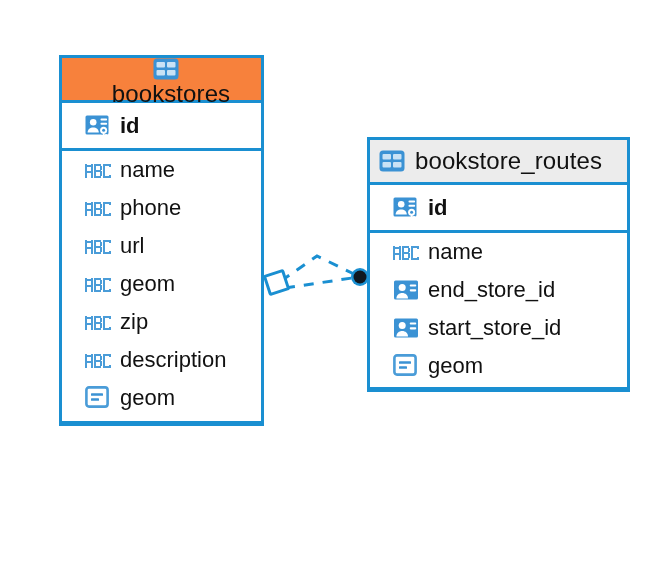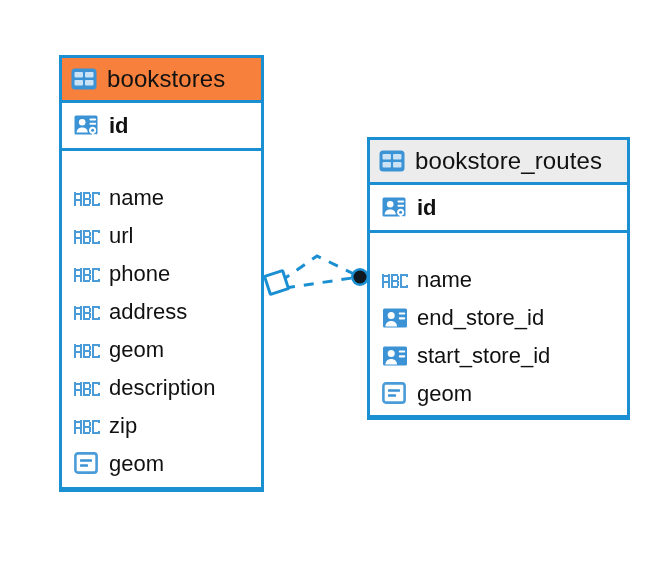--- a/index.html
+++ b/index.html
@@ -30,53 +30,53 @@
     border-bottom-width: 5px;
   }
   .entity-header {
     box-sizing: border-box;
     height: 45px;
     display: flex;
     align-items: center;
     padding-left: 9px;
     border-bottom: 3px solid #1a8fd1;
   }
-  .entity-header.accent  { background: #f7813c; }
+  .entity-header.accent  { background: #f7813c; flex-direction: column; }
   .entity-header.neutral { background: #ececec; }
   .entity-title {
     font-size: 24px;
     color: #111111;
     margin-left: 10px;
     white-space: nowrap;
     letter-spacing: .1px;
   }
 
   
   .field-row {
     box-sizing: border-box;
     height: 38px;
     display: flex;
     align-items: center;
-    padding-left: 12px;
+    padding-left: 23px;
   }
   .field-row.pk {
     height: 48px;
     border-bottom: 3px solid #1a8fd1;
   }
   .field-label {
     font-size: 22px;
     color: #111111;
     margin-left: 9px;
     white-space: nowrap;
   }
   .field-row.pk .field-label {
     font-weight: bold;
     font-size: 22px;
   }
-  .fields-wrap { padding-bottom: 4px; margin-top: 28px; }
+  .fields-wrap { padding-bottom: 4px; }
   .fields-wrap.tight { padding-bottom: 2px; }
 
   
   .icon {
     display: inline-flex;
     align-items: center;
     justify-content: center;
     flex: none;
     line-height: 0;
   }
@@ -163,81 +163,69 @@
       <div class="field-row">
         <span class="icon icon-abc">
           <svg viewBox="0 0 26 16" width="26" height="16" xmlns="http://www.w3.org/2000/svg">
             <g fill="#4a9cd8">
               <path d="M0 16V2h2v1h4V2h2v14H6v-5H2v5zM2 5v4h4V5z"></path>
               <path d="M9 16V2h7v2h1v4h-1v1h1v5h-1v2zm2-2h4v-4h-4zm0-6h4V4h-4z"></path>
               <path d="M18 16V2h8v3h-2V4h-4v10h4v-1h2v3z"></path>
             </g>
           </svg>
         </span>
+        <span class="field-label">phone</span>
+      </div>
+      <div class="field-row">
+        <span class="icon icon-abc">
+          <svg viewBox="0 0 26 16" width="26" height="16" xmlns="http://www.w3.org/2000/svg">
+            <g fill="#4a9cd8">
+              <path d="M0 16V2h2v1h4V2h2v14H6v-5H2v5zM2 5v4h4V5z"></path>
+              <path d="M9 16V2h7v2h1v4h-1v1h1v5h-1v2zm2-2h4v-4h-4zm0-6h4V4h-4z"></path>
+              <path d="M18 16V2h8v3h-2V4h-4v10h4v-1h2v3z"></path>
+            </g>
+          </svg>
+        </span>
         <span class="field-label">url</span>
       </div>
       <div class="field-row">
         <span class="icon icon-abc">
           <svg viewBox="0 0 26 16" width="26" height="16" xmlns="http://www.w3.org/2000/svg">
             <g fill="#4a9cd8">
               <path d="M0 16V2h2v1h4V2h2v14H6v-5H2v5zM2 5v4h4V5z"></path>
               <path d="M9 16V2h7v2h1v4h-1v1h1v5h-1v2zm2-2h4v-4h-4zm0-6h4V4h-4z"></path>
               <path d="M18 16V2h8v3h-2V4h-4v10h4v-1h2v3z"></path>
             </g>
           </svg>
         </span>
-        <span class="field-label">phone</span>
-      </div>
-      <div class="field-row">
-        <span class="icon icon-abc">
-          <svg viewBox="0 0 26 16" width="26" height="16" xmlns="http://www.w3.org/2000/svg">
-            <g fill="#4a9cd8">
-              <path d="M0 16V2h2v1h4V2h2v14H6v-5H2v5zM2 5v4h4V5z"></path>
-              <path d="M9 16V2h7v2h1v4h-1v1h1v5h-1v2zm2-2h4v-4h-4zm0-6h4V4h-4z"></path>
-              <path d="M18 16V2h8v3h-2V4h-4v10h4v-1h2v3z"></path>
-            </g>
-          </svg>
-        </span>
-        <span class="field-label">address</span>
-      </div>
-      <div class="field-row">
-        <span class="icon icon-abc">
-          <svg viewBox="0 0 26 16" width="26" height="16" xmlns="http://www.w3.org/2000/svg">
-            <g fill="#4a9cd8">
-              <path d="M0 16V2h2v1h4V2h2v14H6v-5H2v5zM2 5v4h4V5z"></path>
-              <path d="M9 16V2h7v2h1v4h-1v1h1v5h-1v2zm2-2h4v-4h-4zm0-6h4V4h-4z"></path>
-              <path d="M18 16V2h8v3h-2V4h-4v10h4v-1h2v3z"></path>
-            </g>
-          </svg>
-        </span>
         <span class="field-label">geom</span>
       </div>
       <div class="field-row">
         <span class="icon icon-abc">
           <svg viewBox="0 0 26 16" width="26" height="16" xmlns="http://www.w3.org/2000/svg">
             <g fill="#4a9cd8">
               <path d="M0 16V2h2v1h4V2h2v14H6v-5H2v5zM2 5v4h4V5z"></path>
               <path d="M9 16V2h7v2h1v4h-1v1h1v5h-1v2zm2-2h4v-4h-4zm0-6h4V4h-4z"></path>
               <path d="M18 16V2h8v3h-2V4h-4v10h4v-1h2v3z"></path>
             </g>
           </svg>
         </span>
+        <span class="field-label">zip</span>
+      </div>
+      <div class="field-row">
+        <span class="icon icon-abc">
+          <svg viewBox="0 0 26 16" width="26" height="16" xmlns="http://www.w3.org/2000/svg">
+            <g fill="#4a9cd8">
+              <path d="M0 16V2h2v1h4V2h2v14H6v-5H2v5zM2 5v4h4V5z"></path>
+              <path d="M9 16V2h7v2h1v4h-1v1h1v5h-1v2zm2-2h4v-4h-4zm0-6h4V4h-4z"></path>
+              <path d="M18 16V2h8v3h-2V4h-4v10h4v-1h2v3z"></path>
+            </g>
+          </svg>
+        </span>
         <span class="field-label">description</span>
-      </div>
-      <div class="field-row">
-        <span class="icon icon-abc">
-          <svg viewBox="0 0 26 16" width="26" height="16" xmlns="http://www.w3.org/2000/svg">
-            <g fill="#4a9cd8">
-              <path d="M0 16V2h2v1h4V2h2v14H6v-5H2v5zM2 5v4h4V5z"></path>
-              <path d="M9 16V2h7v2h1v4h-1v1h1v5h-1v2zm2-2h4v-4h-4zm0-6h4V4h-4z"></path>
-              <path d="M18 16V2h8v3h-2V4h-4v10h4v-1h2v3z"></path>
-            </g>
-          </svg>
-        </span>
-        <span class="field-label">zip</span>
       </div>
       <div class="field-row">
         <span class="icon icon-geom">
           <svg viewBox="0 0 26 24" width="26" height="24" xmlns="http://www.w3.org/2000/svg">
             <rect x="1.4" y="1.4" width="21.2" height="19.2" rx="2.6" fill="#ffffff" stroke="#4a9cd8" stroke-width="2.6"></rect>
             <rect x="6" y="7.2" width="12" height="2.6" rx="0.6" fill="#3b92d4"></rect>
             <rect x="6" y="12.2" width="8" height="2.6" rx="0.6" fill="#3b92d4"></rect>
           </svg>
         </span>
         <span class="field-label">geom</span>

